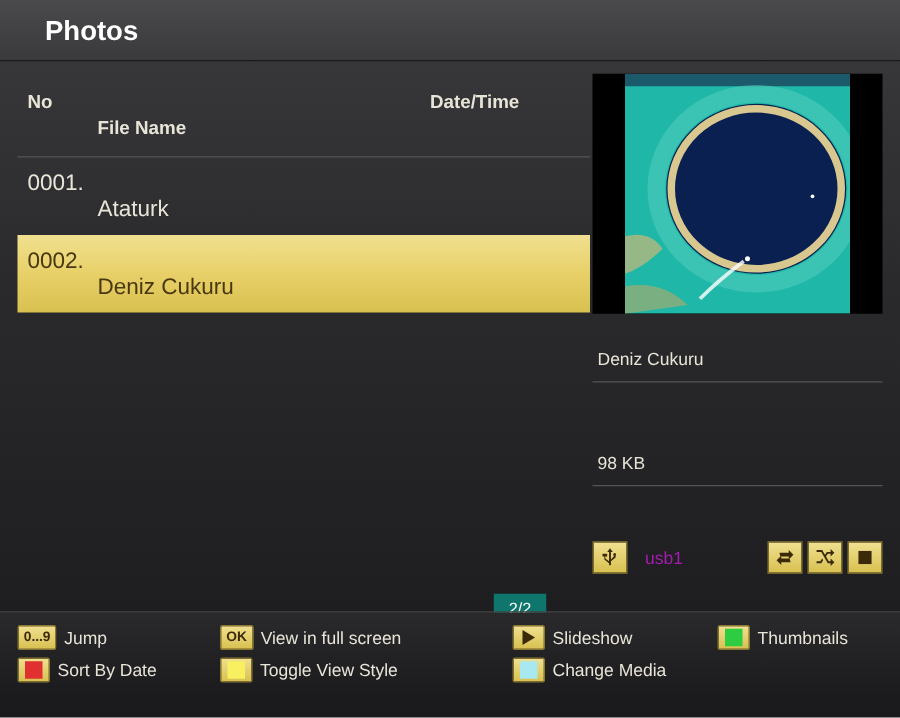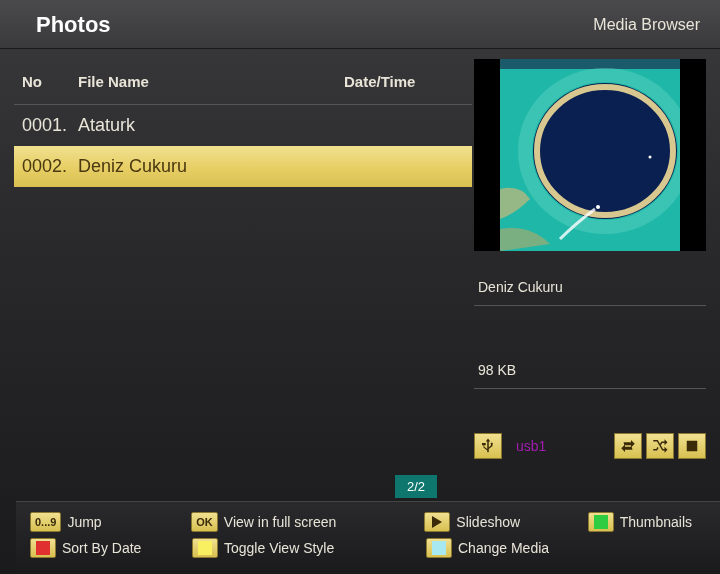--- a/index.html
+++ b/index.html
@@ -47,20 +47,21 @@
       padding: 14px 8px 14px 8px;
       font-size: 15px;
       font-weight: bold;
       border-bottom: 1px solid #555;
     }
     .col-no {
       width: 56px;
     }
     .col-name {
       flex: 1;
+      margin-top: 21px;
     }
     .col-date {
       width: 120px;
     }
     .list-row {
       display: flex;
       padding: 10px 8px;
       font-size: 18px;
       color: #e8e4d8;
       cursor: pointer;
@@ -138,27 +139,26 @@
     .icon-svg {
       width: 18px;
       height: 18px;
     }
     .source-label {
       font-size: 14px;
       color: #a21caf;
     }
     .footer {
       position: absolute;
-      bottom: 0;
+      bottom: 12px;
       left: 0;
       right: 0;
       background: linear-gradient(to bottom, #2a2a2c 0%, #1a1a1c 100%);
       padding: 10px 28px 10px 14px;
       border-top: 1px solid #444;
-      margin-left: 16px;
     }
     .footer-row {
       display: flex;
       margin-bottom: 6px;
       gap: 4px;
     }
     .footer-item {
       display: flex;
       align-items: center;
       gap: 6px;
@@ -212,21 +212,20 @@
       border-left: 10px solid #3a2a08;
       border-top: 6px solid transparent;
       border-bottom: 6px solid transparent;
     }
   </style>
 </head>
 <body>
 
 <div class="header">
   <div class="header-title">Photos</div>
-  <div class="header-subtitle">Media Browser</div>
 </div>
 
 <div class="content">
   <div class="file-list">
     <div class="list-header">
       <div class="col-no">No</div>
       <div class="col-name">File Name</div>
       <div class="col-date">Date/Time</div>
     </div>
     <div class="list-row">

